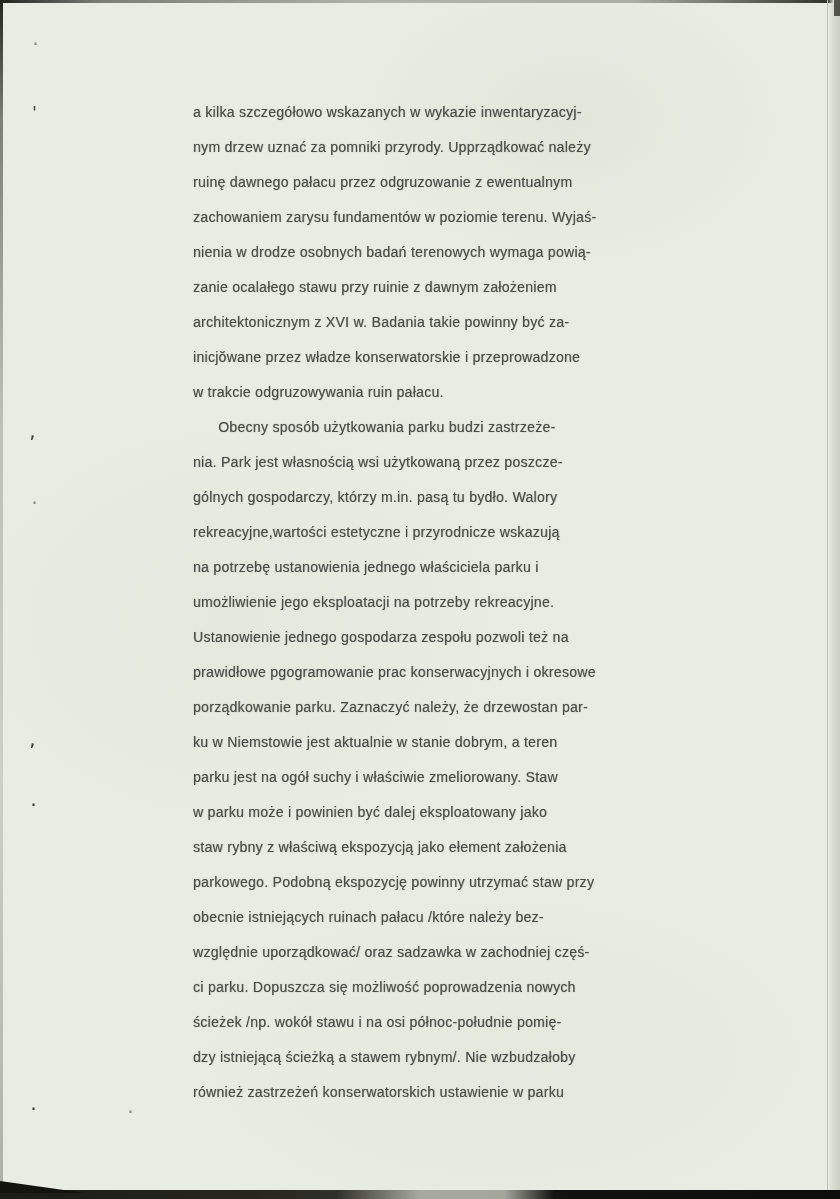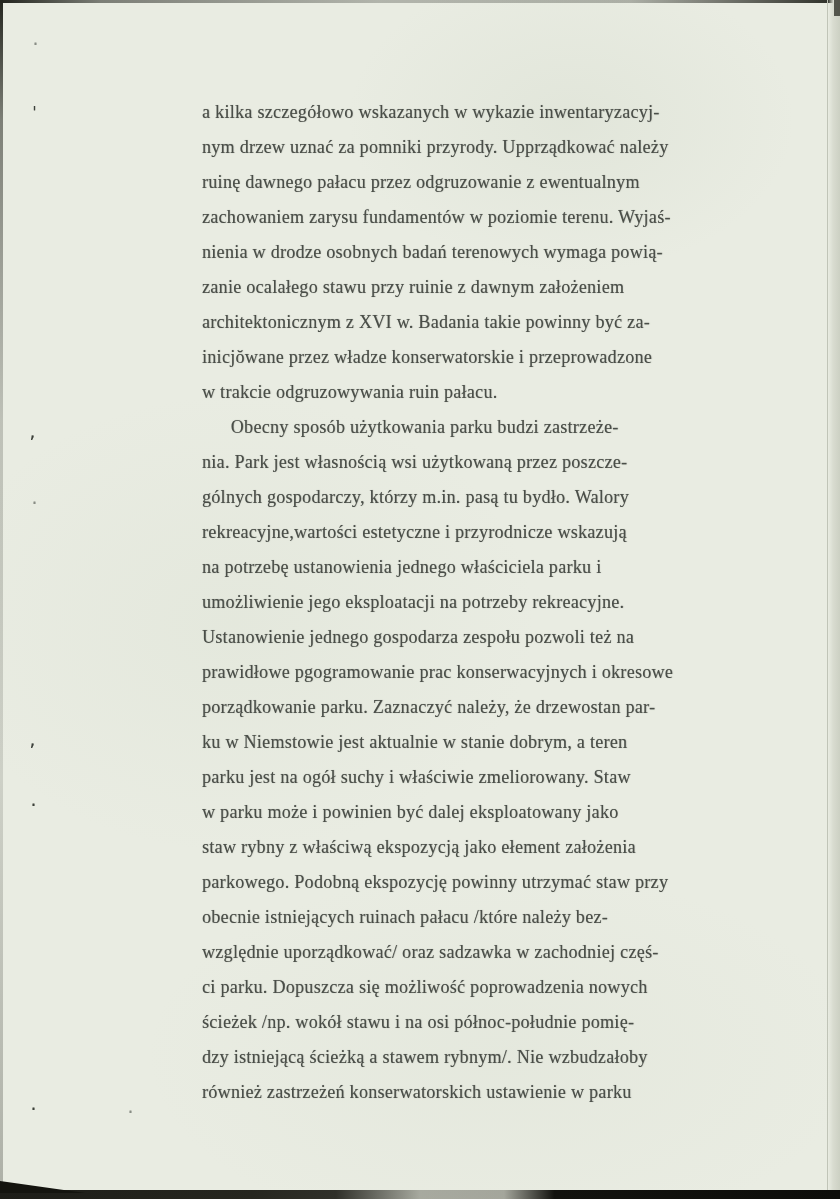--- a/index.html
+++ b/index.html
@@ -53,25 +53,25 @@
   }
   .bottom-wedge {
     position: absolute; left: 0; bottom: 6px;
     width: 0; height: 0;
     border-bottom: 12px solid #14140f;
     border-right: 85px solid transparent;
   }
   
   .text-block {
     position: absolute;
-    left: 202px;
+    left: 193px;
     top: 95px;
     width: 625px;
-    font-family: Liberation Serif, serif;
-    font-size: 18px;
+    font-family: Liberation Sans, sans-serif;
+    font-size: 14px;
     line-height: 35px;
     letter-spacing: 0.3px;
     color: #4a4e48;
     text-shadow: 0.4px 0.4px 0.8px rgba(74,78,72,0.55);
     white-space: pre;
   }
   .text-block .line { height: 35px; }
   
   .mark {
     position: absolute;

